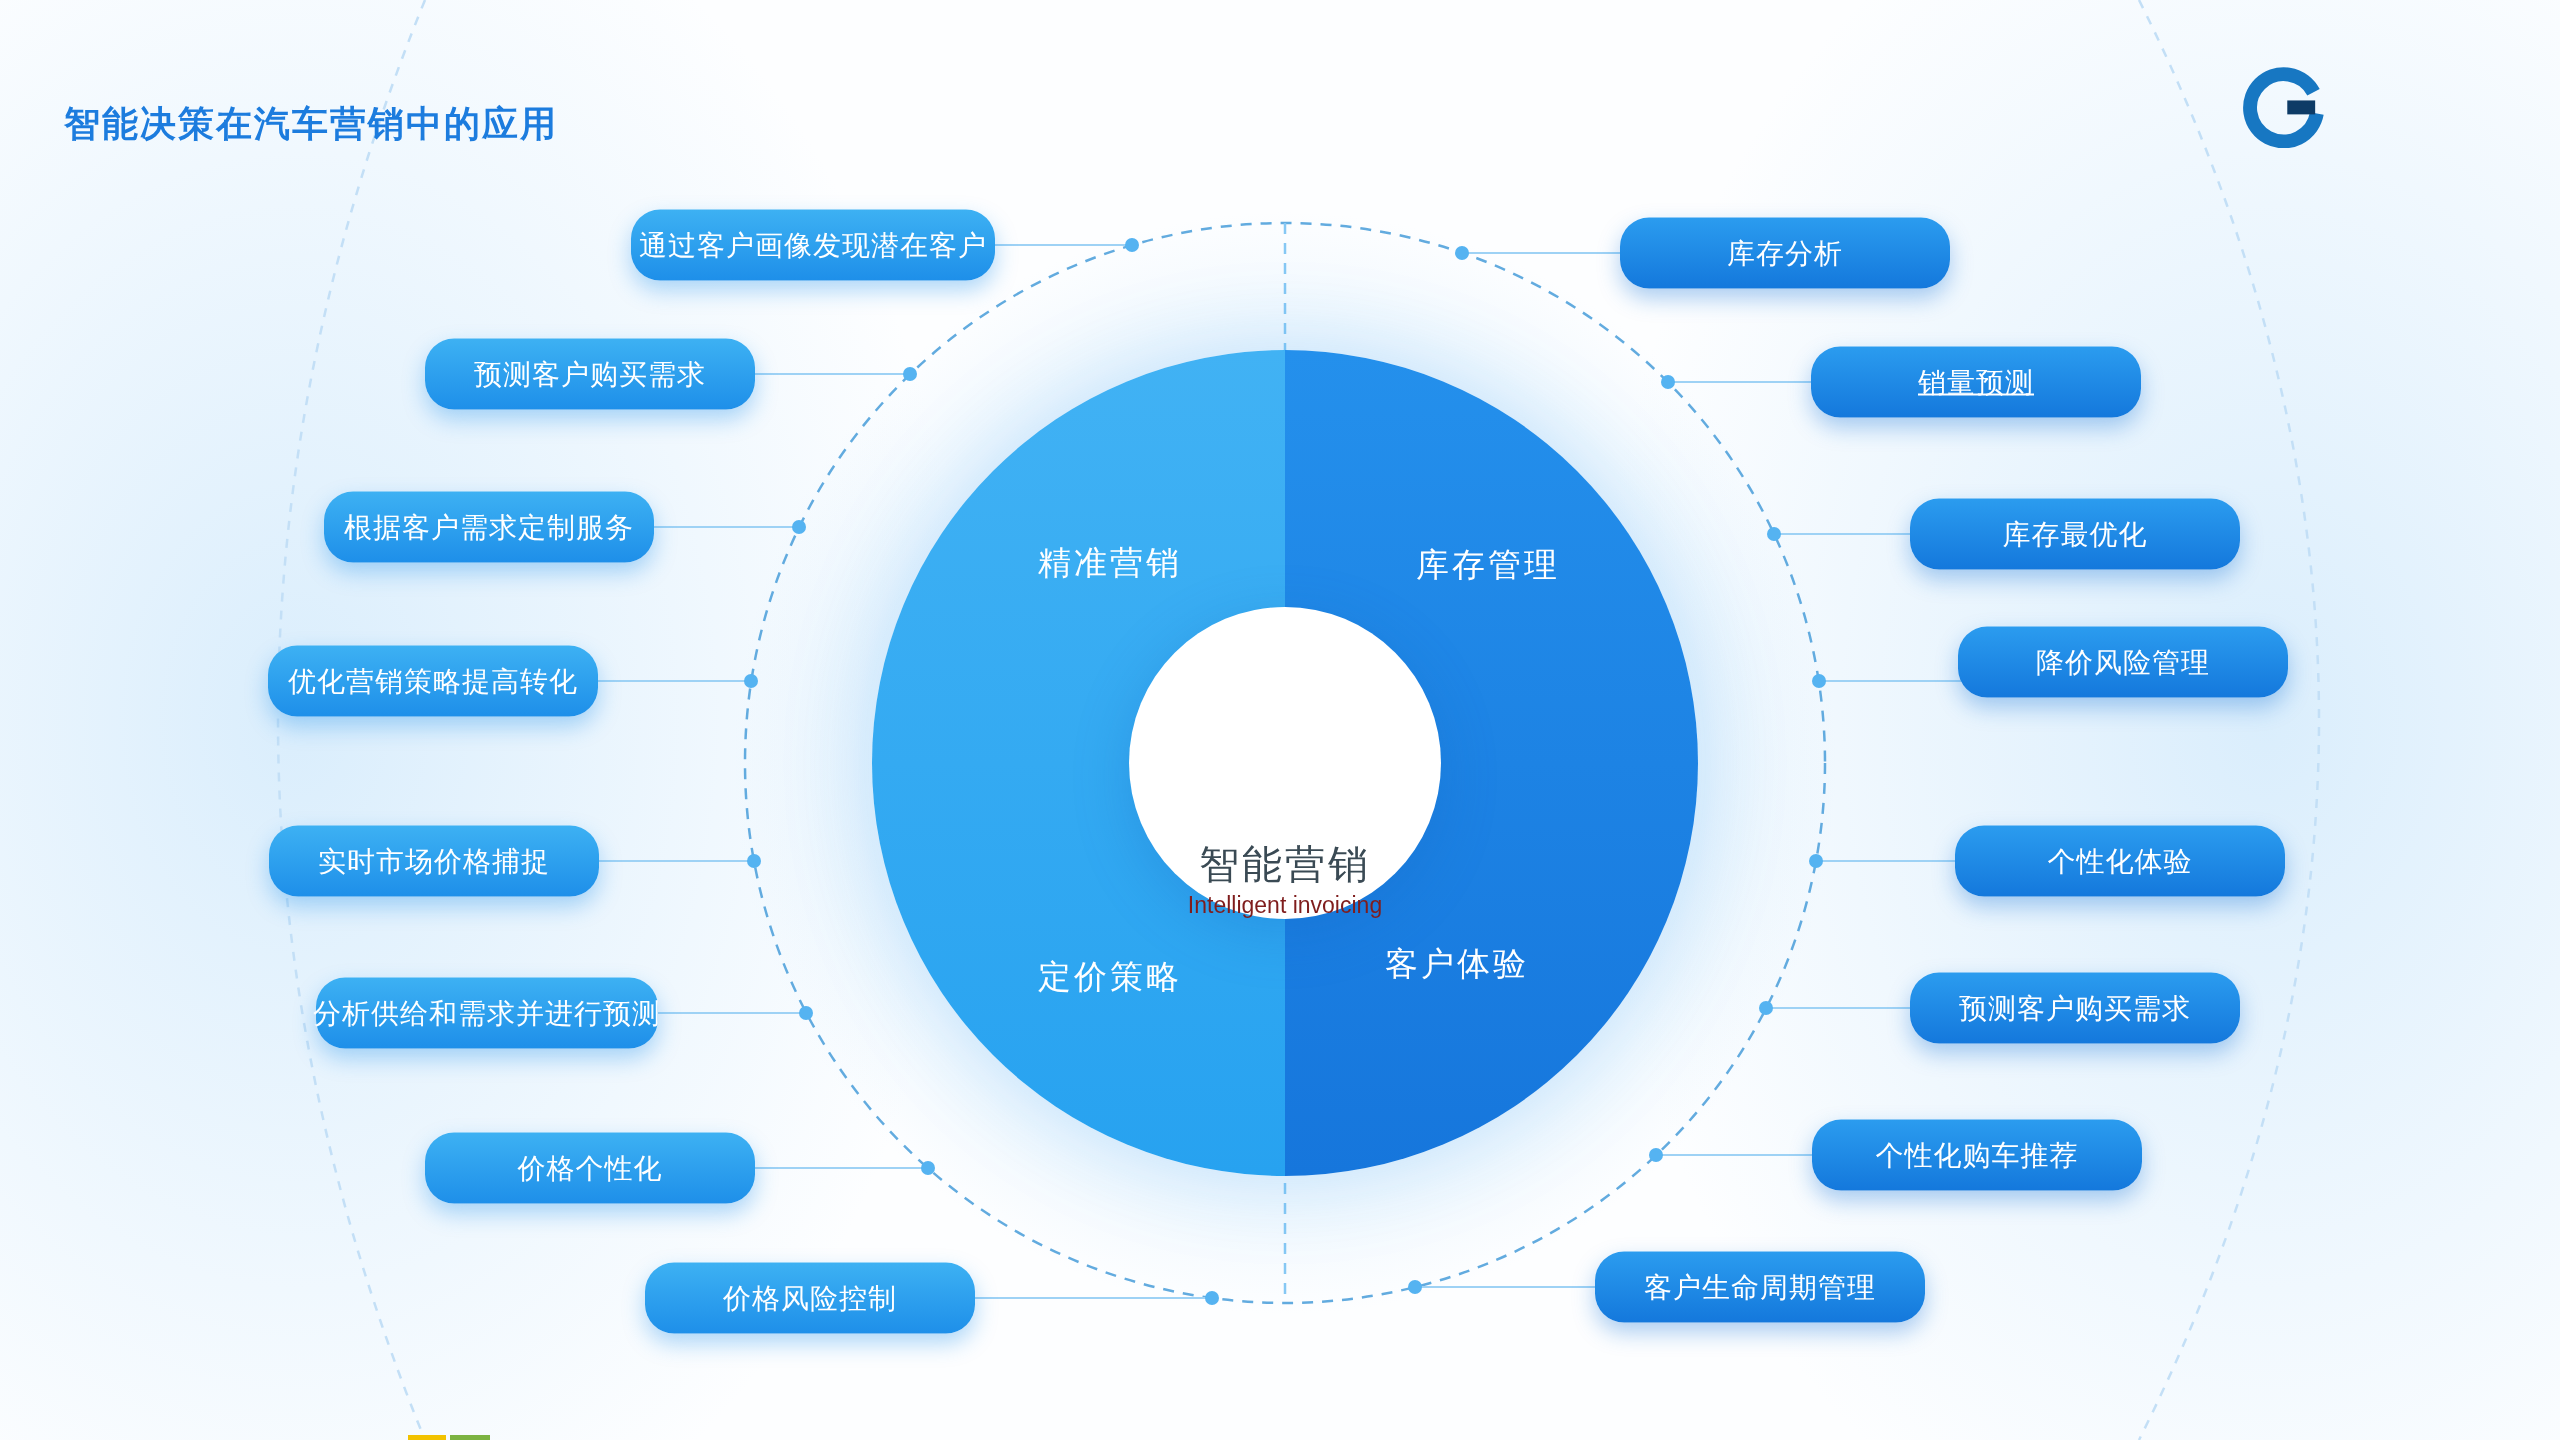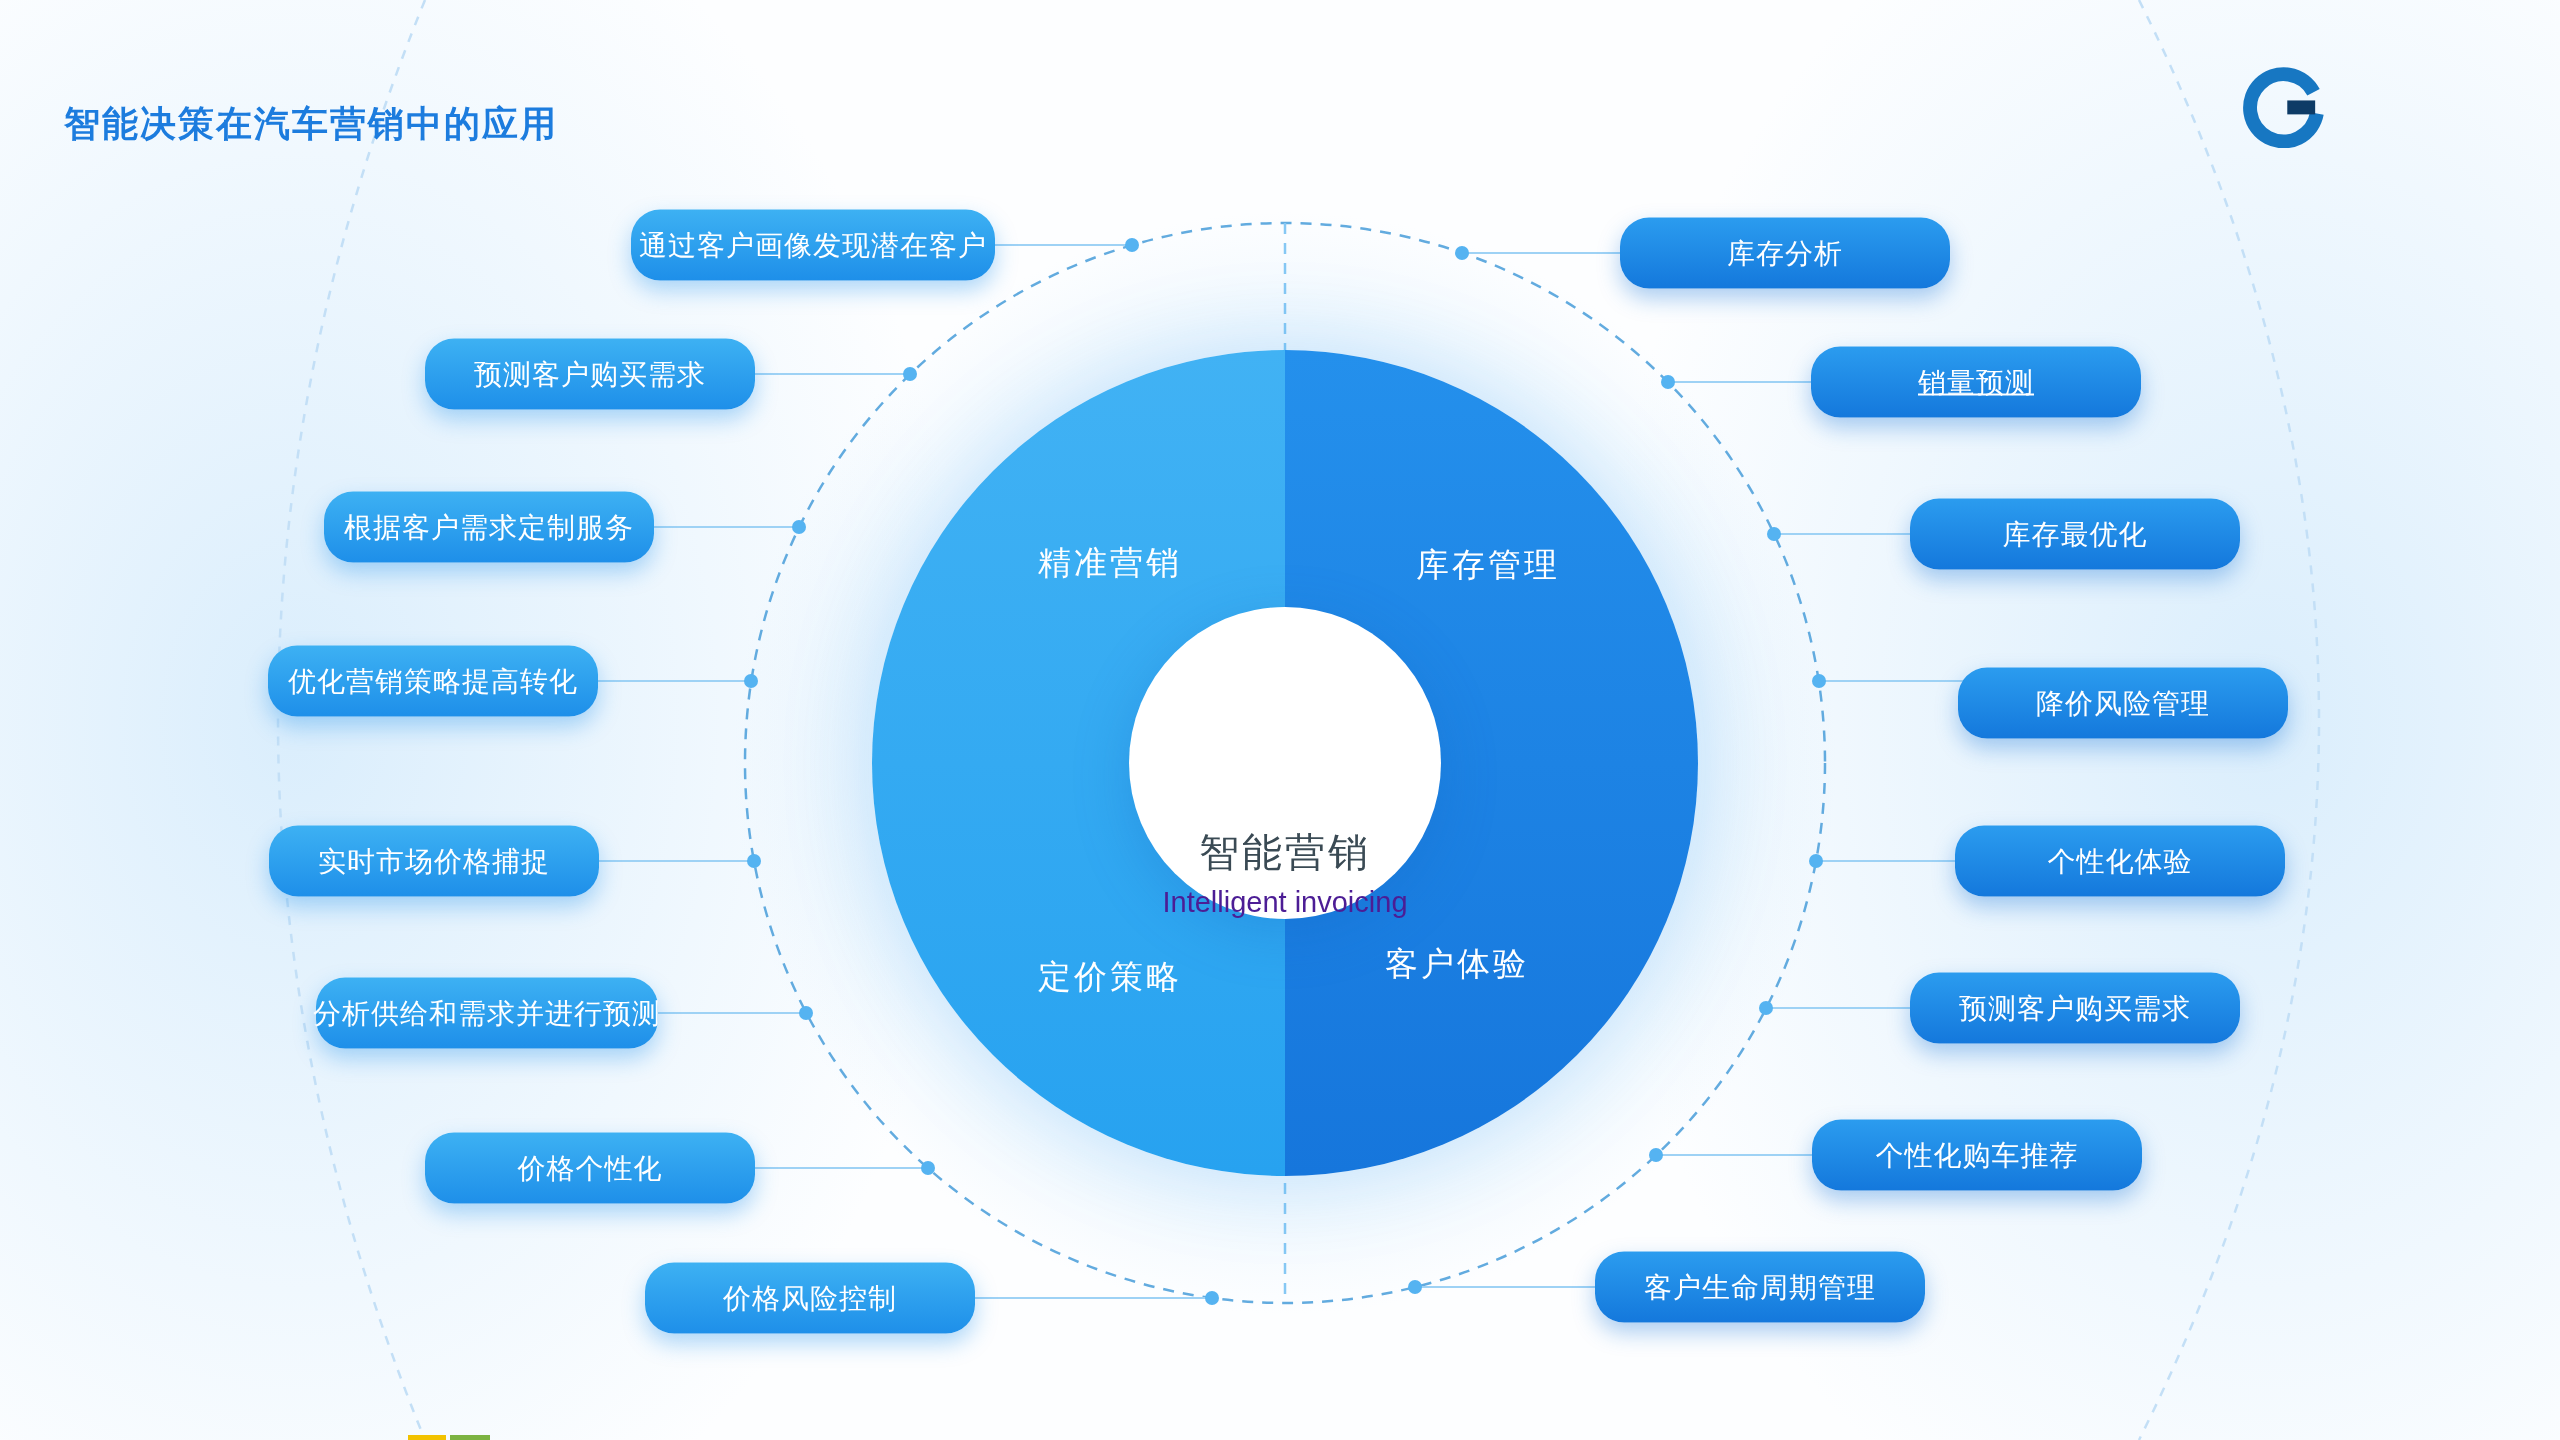--- a/index.html
+++ b/index.html
@@ -57,41 +57,41 @@
   }
   .q1{left:1110px;top:563px;} .q2{left:1488px;top:565px;}
   .q3{left:1110px;top:977px;} .q4{left:1457px;top:964px;}
   .center-circle{
     position:absolute;left:1285px;top:763px;width:312px;height:312px;z-index:3;
     transform:translate(-50%,-50%);border-radius:50%;background:#ffffff;
     box-shadow:0 14px 55px rgba(21,101,192,.28);
     display:flex;flex-direction:column;align-items:center;justify-content:flex-end;
   }
   .center-title{font-size:40px;color:#3a4a54;font-weight:500;letter-spacing:3px;}
-  .center-sub{font-size:29px;color:#4c1d95;margin-top:6px;}
+  .center-sub{font-size:23px;color:#7f1d1d;margin-top:0;}
   
   .pill{
     position:absolute;z-index:4;height:71px;width:330px;border-radius:29px;
     transform:translate(-50%,-50%);display:flex;align-items:center;justify-content:center;
     color:#ffffff;font-size:28px;letter-spacing:1px;white-space:nowrap;text-align:center;
   }
   .pill-left{background:linear-gradient(180deg,#3db1f3,#1e8fe9);box-shadow:0 10px 22px rgba(30,144,235,.35);}
   .pill-right{background:linear-gradient(180deg,#2b9cef,#1478dc);box-shadow:0 10px 22px rgba(21,116,215,.35);}
   .lp1{left:813px;top:245px;width:364px;}
   .lp2{left:590px;top:374px;}
   .lp3{left:489px;top:527px;}
   .lp4{left:433px;top:681px;}
   .lp5{left:434px;top:861px;}
   .lp6{left:487px;top:1013px;width:342px;}
   .lp7{left:590px;top:1168px;}
   .lp8{left:810px;top:1298px;}
   .rp1{left:1785px;top:253px;}
   .rp2{left:1976px;top:382px;text-decoration:underline;}
   .rp3{left:2075px;top:534px;}
-  .rp4{left:2123px;top:703px;}
+  .rp4{left:2123px;top:662px;}
   .rp5{left:2120px;top:861px;}
   .rp6{left:2075px;top:1008px;}
   .rp7{left:1977px;top:1155px;}
   .rp8{left:1760px;top:1287px;}
   
   .strip{position:absolute;bottom:0;height:5px;z-index:5;}
   .strip-yellow{left:408px;width:38px;background:#f2c200;}
   .strip-green{left:450px;width:40px;background:#7cb342;}
 </style>
 </head>

